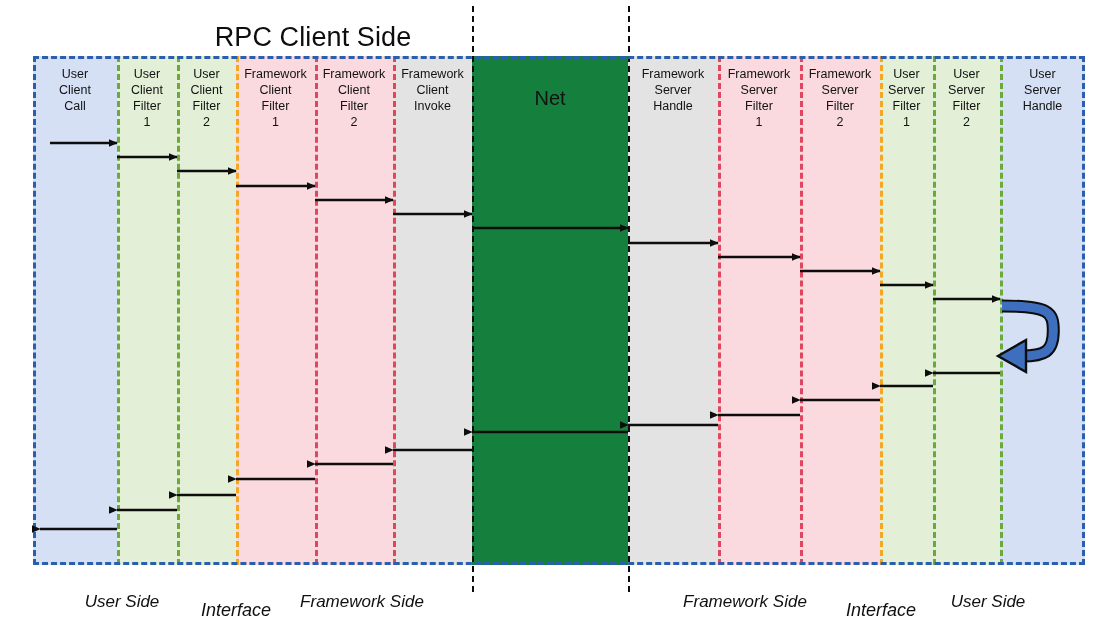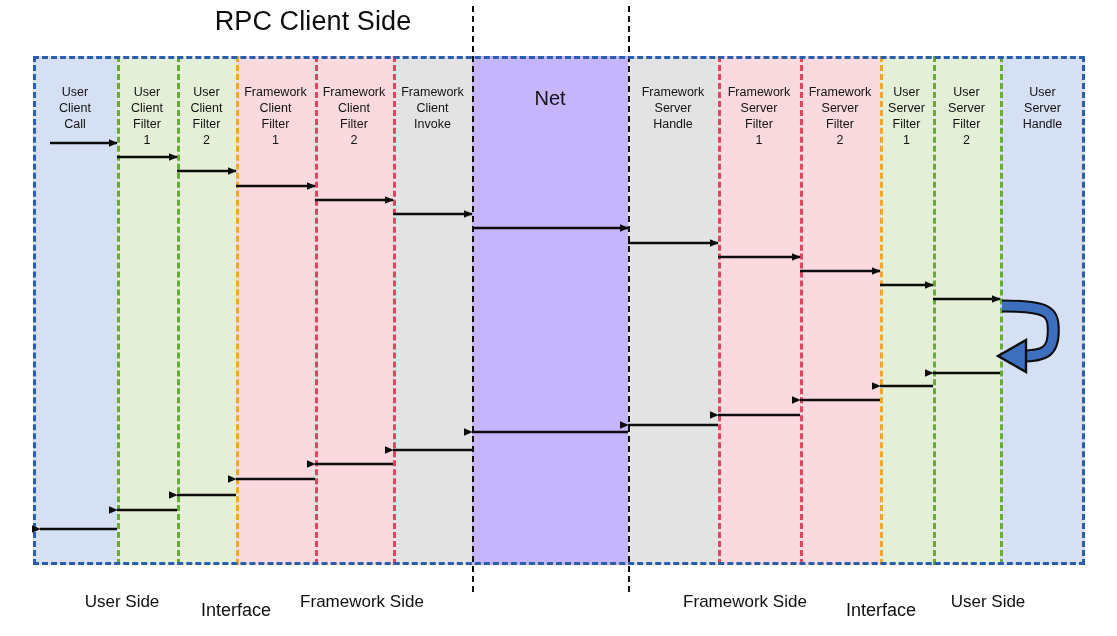--- a/index.html
+++ b/index.html
@@ -2,47 +2,47 @@
 <html><head>
 <meta charset="utf-8">
 <style>
   html,body{margin:0;padding:0;background:#ffffff;}
   body{width:1117px;height:636px;font-family:"Liberation Sans",sans-serif;overflow:hidden;}
   #stage{position:relative;width:1117px;height:636px;}
 
   .title{
     position:absolute;text-align:center;
     font-size:27px;color:#0d0d0d;font-weight:400;
-    letter-spacing:.1px;white-space:nowrap;
+    letter-spacing:.1px;white-space:nowrap;margin-top:16px;
   }
 
   .lane{
     position:absolute;
     box-sizing:border-box;
     display:flex;flex-direction:column;align-items:center;
   }
   .lane-label{
-    margin-top:28px;
+    margin-top:10px;
     font-size:12.5px;line-height:16px;color:#121212;
     text-align:center;white-space:pre-line;font-weight:400;
   }
   .lane-label.big{font-size:20px;line-height:24px;margin-top:30px;}
 
   .vline{position:absolute;width:0;border-left-width:3px;border-left-style:dashed;}
   .vline.thin{border-left-width:2px;}
 
   .outer-frame{
     position:absolute;
     border:3px dashed #2b5fad;
     box-sizing:border-box;
     pointer-events:none;
   }
 
   .botlabel{
-    position:absolute;font-size:17px;color:#101010;white-space:nowrap;text-align:center;
+    position:absolute;font-size:17px;color:#101010;white-space:nowrap;text-align:center;font-style:italic;
   }
   .botlabel.small{font-size:18px;}
 
   svg.arrows{position:absolute;left:0;top:0;width:1117px;height:636px;overflow:visible;}
 </style>
 </head>
 <body>
 
 <div id="stage">
 
@@ -76,21 +76,21 @@
         <div class="lane-label">Framework
 Client
 Filter
 2</div>
       </div>
       <div class="lane" style="left: 393px; top: 56px; width: 79px; height: 509px; background: rgb(227, 227, 227);">
         <div class="lane-label">Framework
 Client
 Invoke</div>
       </div>
-      <div class="lane" style="left: 472px; top: 56px; width: 156px; height: 509px; background: #c4b5fd;">
+      <div class="lane" style="left: 472px; top: 56px; width: 156px; height: 509px; background: #15803d;">
         <div class="lane-label big">Net</div>
       </div>
       <div class="lane" style="left: 628px; top: 56px; width: 90px; height: 509px; background: rgb(227, 227, 227);">
         <div class="lane-label">Framework
 Server
 Handle</div>
       </div>
       <div class="lane" style="left: 718px; top: 56px; width: 82px; height: 509px; background: rgb(250, 218, 223);">
         <div class="lane-label">Framework
 Server

